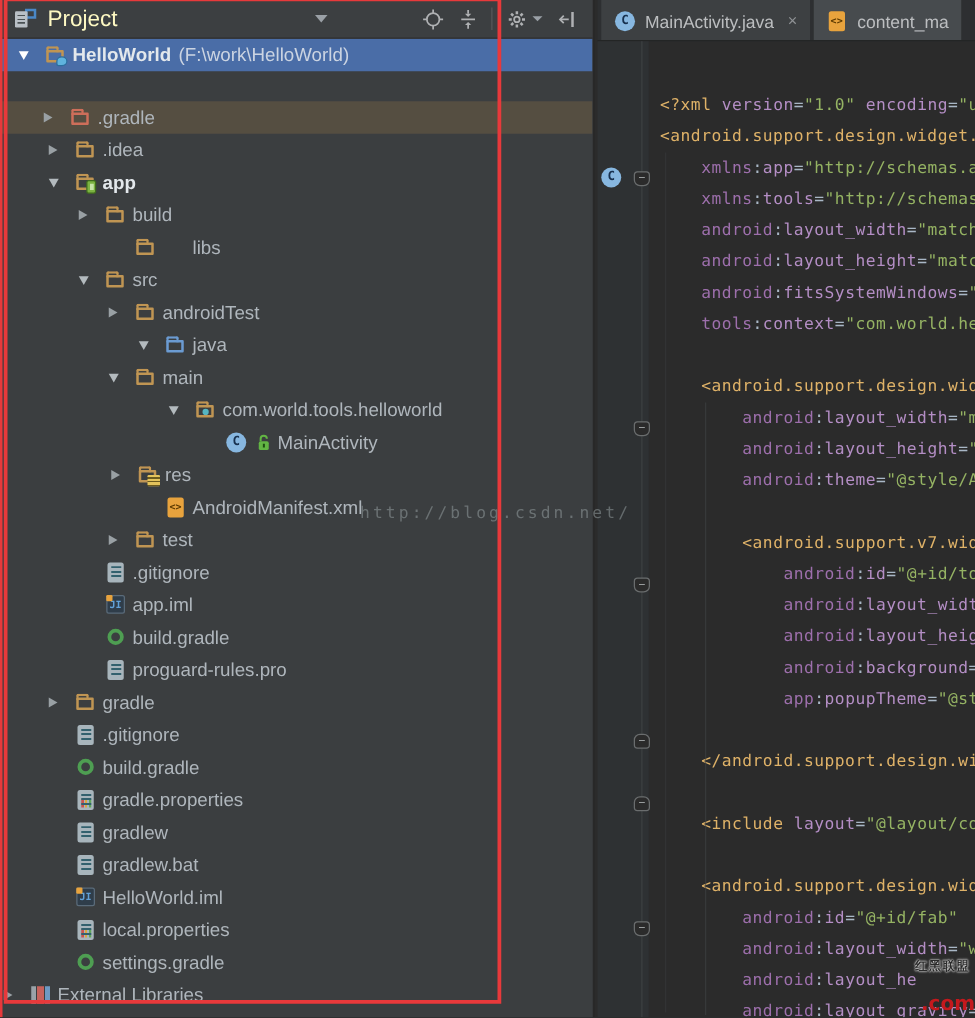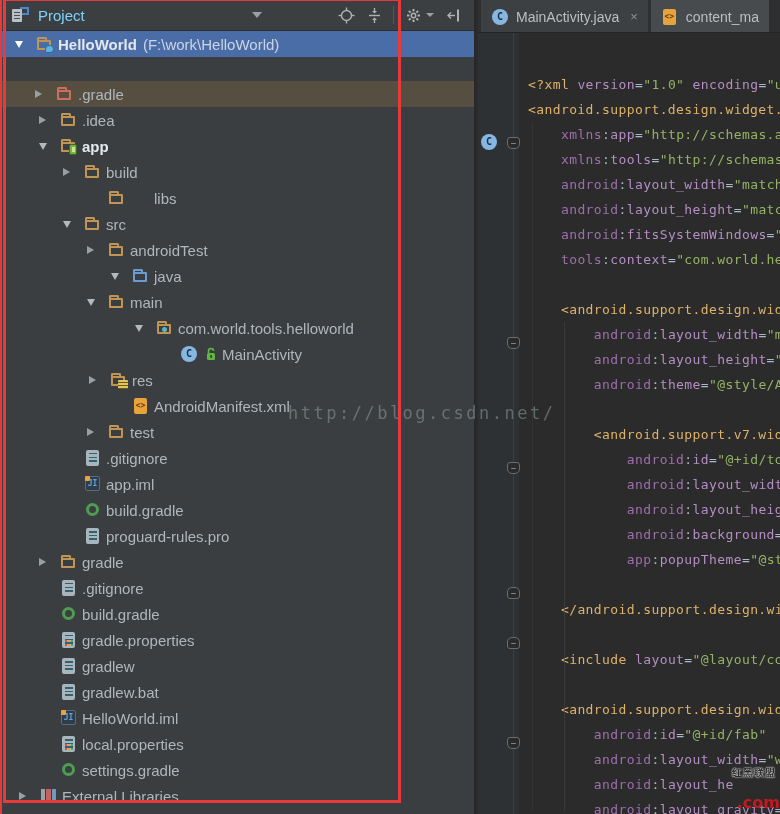--- a/index.html
+++ b/index.html
@@ -12,21 +12,21 @@
   html,body{width:780px;height:814px;overflow:hidden;background:#2B2B2B;
     font-family:"Liberation Sans",sans-serif}
   #app{position:relative;width:780px;height:814px;overflow:hidden;background:var(--c-editor_bg)}
 
   
   #project-panel{position:absolute;left:0;top:0;width:476px;height:814px;
     background:var(--c-panel_bg);border-right:2px solid #282828}
   #project-toolbar{position:relative;height:31px;background:var(--c-toolbar_bg);
     border-bottom:1px solid #2e2e2e;display:flex;align-items:center}
   .proj-select{display:flex;align-items:center;height:100%;padding-left:12px;width:262px;cursor:pointer}
-  .proj-select .lbl{color:#7dd3fc;font-size:15px;margin-left:9px}
+  .proj-select .lbl{color:#fef9c3;font-size:18px;margin-left:9px}
   .caret{width:0;height:0;border-left:5px solid transparent;border-right:5px solid transparent;
     border-top:6px solid #9aa0a6;margin-left:auto}
   .tb-icons{display:flex;align-items:center;margin-left:auto;padding-right:12px;gap:10px}
   .tb-sep{width:1px;height:18px;background:#55585a}
   .tbi{width:18px;height:18px;cursor:pointer;display:flex;align-items:center;justify-content:center}
   .gearcaret{width:0;height:0;border-left:4px solid transparent;border-right:4px solid transparent;
     border-top:4px solid #9aa0a6;margin-left:-6px}
 
   
   .i-proj{position:relative;width:17px;height:16px}
@@ -101,21 +101,21 @@
   .fold.end{border-radius:5px 5px 3px 3px}
   #code{position:absolute;left:43px;top:72px;right:0;bottom:0;overflow:hidden}
   .cl{height:25px;padding-left:7px;white-space:pre;font-family:"DejaVu Sans Mono",monospace;
     font-size:13px;letter-spacing:0.4px;line-height:25px;color:var(--c-plain)}
   .sg-t{color:var(--c-tag)} .sg-n{color:var(--c-ns)} .sg-a{color:var(--c-attr)}
   .sg-v{color:var(--c-value)} .sg-p{color:var(--c-plain)}
   .iguide{position:absolute;width:1px;background:#404345;z-index:1}
 
   
   #watermark{position:absolute;left:288px;top:403px;font-family:"DejaVu Sans Mono",monospace;
-    font-size:17px;letter-spacing:2.5px;color:rgba(145,155,157,0.55);z-index:6;pointer-events:none}
+    font-size:13px;letter-spacing:2.5px;color:rgba(145,155,157,0.55);z-index:6;pointer-events:none}
   #logo{position:absolute;left:637px;top:764px;width:143px;height:50px;z-index:7;pointer-events:none}
   #logo .main{position:absolute;left:0;top:-2px;font-family:"DejaVu Sans",sans-serif;font-weight:bold;
     font-size:46px;line-height:46px;letter-spacing:-4px;color:#C4191D;text-shadow:0 0 1px rgba(255,255,255,.35)}
   #logo .com{position:absolute;right:0;bottom:2px;font-family:"DejaVu Sans",sans-serif;font-weight:bold;
     font-size:16px;color:#C4191D}
   #logo .cjk{position:absolute;right:4px;top:2px;font-size:10px;font-weight:bold;color:#2A2A2A;
     letter-spacing:1px;text-shadow:0 0 2px #fff,0 0 1px #fff}
   #red-rect{position:absolute;left:3px;top:-2px;width:398px;height:805px;
     border:3px solid var(--c-annotation);z-index:9;pointer-events:none}
   #red-line{position:absolute;left:0;top:0;width:2px;height:814px;background:var(--c-annotation);
@@ -473,21 +473,21 @@
         </div>
         <div class="trow" style="padding-left: 36px;">
           <span class="aw"></span>
           <span class="iw">
             <span class="ic">
               <span class="grd"></span>
             </span>
           </span>
           <span class="lab">settings.gradle</span>
         </div>
-        <div class="trow" style="padding-left: 16px;">
+        <div class="trow" style="padding-left: 0;">
           <span class="aw">
             <span class="ar-c"></span>
           </span>
           <span class="iw">
             <span class="ic">
               <span class="lib"></span>
             </span>
           </span>
           <span class="lab">External Libraries</span>
         </div>

